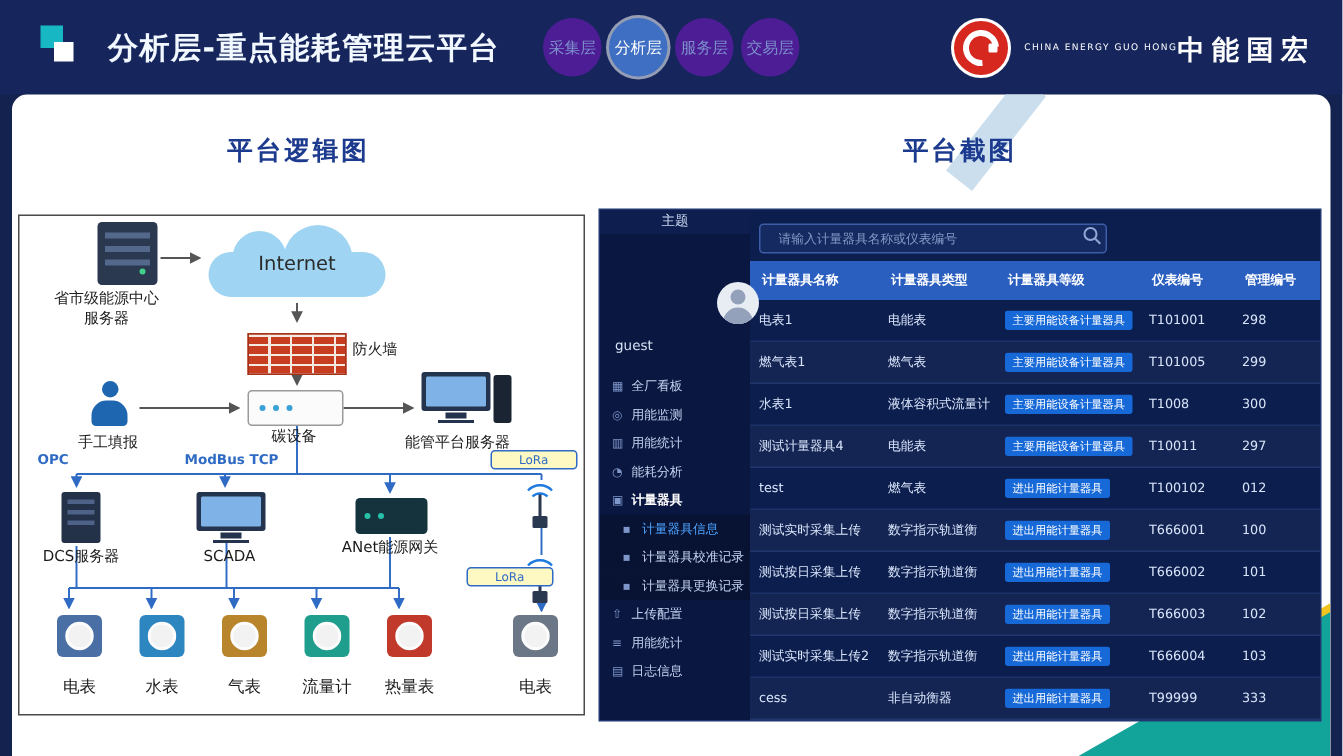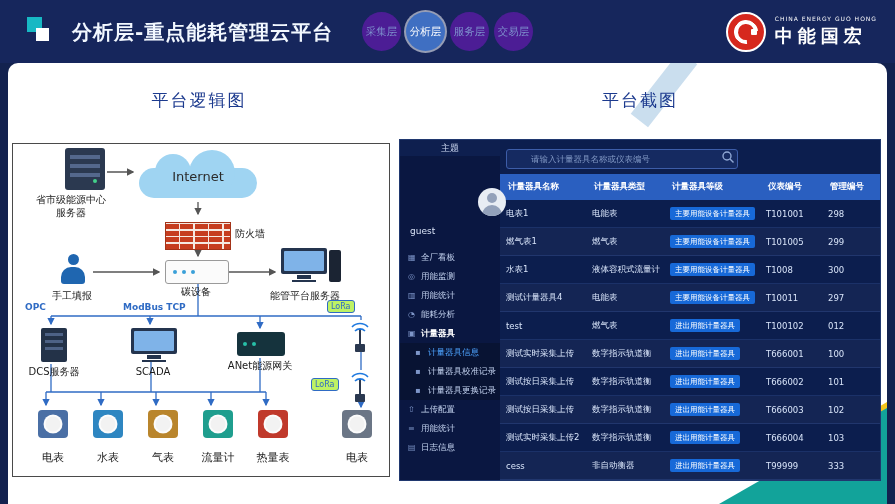--- a/index.html
+++ b/index.html
@@ -16,33 +16,33 @@
   .ltabs{position:absolute;left:362px;top:12px;display:flex;gap:5px;}
   .ltab{width:39px;height:39px;border-radius:50%;background:#4c1d95;color:#7d90cc;font-size:10.5px;
       display:flex;align-items:center;justify-content:center;cursor:pointer;}
   .ltab.active{background:var(--tab-active,#3f6fc2);color:#fff;box-shadow:0 0 0 2px rgba(255,255,255,.55);}
   .brand{position:absolute;right:18px;top:50%;transform:translateY(-50%);display:flex;align-items:center;gap:9px;}
   .emblem{width:36px;height:36px;border-radius:50%;background:var(--brand-red,#d6281e);
       border:2px solid #fff;position:relative;flex:none;}
   .emblem::before{content:"";position:absolute;left:6px;top:6px;width:16px;height:16px;
       border:4px solid #fff;border-radius:50%;border-right-color:transparent;transform:rotate(40deg);}
   .emblem::after{content:"";position:absolute;right:7px;top:15px;width:6px;height:6px;background:#fff;border-radius:1px;}
-  .btxt{display:flex;flex-direction:column;align-items:flex-start;}
+  .btxt{display:flex;flex-direction:row;align-items:center;}
   .btxt .en{font-size:6px;color:#fff;letter-spacing:1px;white-space:nowrap;}
   .btxt .cn{font-size:18px;color:#fff;font-weight:bold;letter-spacing:5px;margin-top:2px;white-space:nowrap;}
 
   
   .card{position:absolute;left:8px;right:8px;top:63px;bottom:0;background:#fff;
       border-radius:10px 10px 0 0;overflow:hidden;}
   .deco-top{position:absolute;left:645px;top:-14px;width:22px;height:80px;background:#cadeee;transform:rotate(38deg);}
   .deco-yellow{position:absolute;right:0;bottom:24px;width:132px;height:78px;
       background:var(--accent-yellow,#f3c41d);clip-path:polygon(100% 0,100% 100%,0 100%);}
   .deco-teal{position:absolute;right:0;bottom:0;width:168px;height:96px;
       background:var(--accent-teal,#12a39a);clip-path:polygon(100% 0,100% 100%,0 100%);}
-  .sec-title{position:absolute;margin:0;font-size:17px;color:#1c3a8e;font-weight:normal;letter-spacing:2px;text-align:center;}
+  .sec-title{position:absolute;margin:0;font-size:17px;color:#1c3a8e;font-weight:bold;letter-spacing:2px;text-align:center;}
   .sec-title.l{left:0;width:382px;top:26px;}
   .sec-title.r{left:392px;width:480px;top:26px;}
 
   
   .diagram{position:absolute;left:4px;top:80px;width:376px;height:332px;border:1px solid #4a4a4a;background:#fff;}
   .conn{position:absolute;left:0;top:0;width:376px;height:332px;}
   .ic-server{position:absolute;left:52px;top:4px;width:40px;height:42px;background:#2b3950;border-radius:3px;}
   .ic-server::before{content:"";position:absolute;left:5px;right:5px;top:7px;height:4px;background:#54688c;
       box-shadow:0 9px 0 #54688c,0 18px 0 #54688c;}
   .ic-server::after{content:"";position:absolute;right:8px;top:31px;width:4px;height:4px;border-radius:50%;background:#43d08a;}
@@ -71,21 +71,21 @@
   .tower-sm{position:absolute;left:316px;top:106px;width:12px;height:32px;background:#1b2433;border-radius:2px;}
   .ic-dcs{position:absolute;left:28px;top:184px;width:26px;height:34px;background:#233248;border-radius:2px;}
   .ic-dcs::before{content:"";position:absolute;left:4px;right:4px;top:5px;height:3px;background:#4d6286;
       box-shadow:0 7px 0 #4d6286,0 14px 0 #4d6286;}
   .anet{position:absolute;left:224px;top:188px;width:48px;height:24px;background:#15333d;border-radius:3px;}
   .anet::before{content:"";position:absolute;left:6px;top:10px;width:4px;height:4px;border-radius:50%;background:#27c0a8;
       box-shadow:9px 0 0 #27c0a8;}
   .antenna{position:absolute;width:26px;height:34px;}
   .a1{left:334px;top:176px;} .a2{left:334px;top:226px;}
   .lchip{position:absolute;font-size:8px;color:#2f6bc4;border:1px solid #2f6bc4;border-radius:3px;
-      padding:0 3px;background:#bef264;line-height:11px;z-index:2;}
+      padding:0 18px;background:#fef9c3;line-height:11px;z-index:2;}
   .lc1{left:314px;top:156px;} .lc2{left:298px;top:234px;}
   .dlabel{position:absolute;font-size:10px;color:#1b1b1b;text-align:center;line-height:1.25;z-index:2;}
   .lb-center{left:20px;top:50px;width:76px;}
   .lb-fw{left:222px;top:84px;}
   .lb-manual{left:26px;top:146px;width:66px;}
   .lb-edge{left:154px;top:142px;width:58px;}
   .lb-platform{left:246px;top:146px;width:92px;}
   .lb-opc{left:12px;top:158px;color:#2f6bc4;font-size:9px;font-weight:bold;}
   .lb-modbus{left:110px;top:158px;color:#2f6bc4;font-size:9px;font-weight:bold;}
   .lb-dcs{left:6px;top:222px;width:70px;}
@@ -110,21 +110,21 @@
   .menu{position:absolute;left:0;right:0;top:108px;}
   .menu-item{height:19px;display:flex;align-items:center;gap:4px;padding-left:8px;font-size:8.5px;
       color:#c3d2ef;cursor:pointer;white-space:nowrap;}
   .menu-item .mi-icon{font-size:8px;color:#7e96c9;width:9px;flex:none;}
   .menu-item.sub{padding-left:15px;background:#081333;}
   .menu-item.active{color:#fff;font-weight:bold;}
   .menu-item.sub.active{color:#4da3ff;font-weight:normal;}
   .smain{flex:1;position:relative;}
   .searchbar{position:absolute;left:6px;top:7px;width:232px;height:20px;}
   .searchbar input{width:100%;height:100%;box-sizing:border-box;background:#152a61;border:1px solid #3d5da8;
-      border-radius:3px;color:#dfe9fb;font-size:8.5px;padding:0 24px 0 24px;font-family:Liberation Serif, serif;outline:none;}
+      border-radius:3px;color:#dfe9fb;font-size:8.5px;padding:0 24px 0 12px;font-family:Liberation Serif, serif;outline:none;}
   .searchbar input::placeholder{color:#8299c5;}
   .sbtn{position:absolute;right:3px;top:3px;width:14px;height:14px;display:flex;align-items:center;
       justify-content:center;cursor:pointer;}
   .thead{position:absolute;left:0;top:34px;right:0;height:26px;background:#2a5fc0;display:flex;align-items:center;}
   .th{font-size:8.5px;color:#fff;font-weight:bold;padding-left:8px;box-sizing:border-box;flex:none;cursor:pointer;}
   .c0{width:86px}.c1{width:78px}.c2{width:96px}.c3{width:62px}.c4{width:58px}
   .tbody{position:absolute;left:0;top:60px;right:0;bottom:0;}
   .tr{height:28px;display:flex;align-items:center;border-bottom:1px solid rgba(80,120,200,.22);box-sizing:border-box;}
   .tr:nth-child(even){background:rgba(255,255,255,.035);}
   .td{font-size:8.5px;color:#d9e5fa;padding-left:6px;box-sizing:border-box;overflow:hidden;white-space:nowrap;flex:none;}

